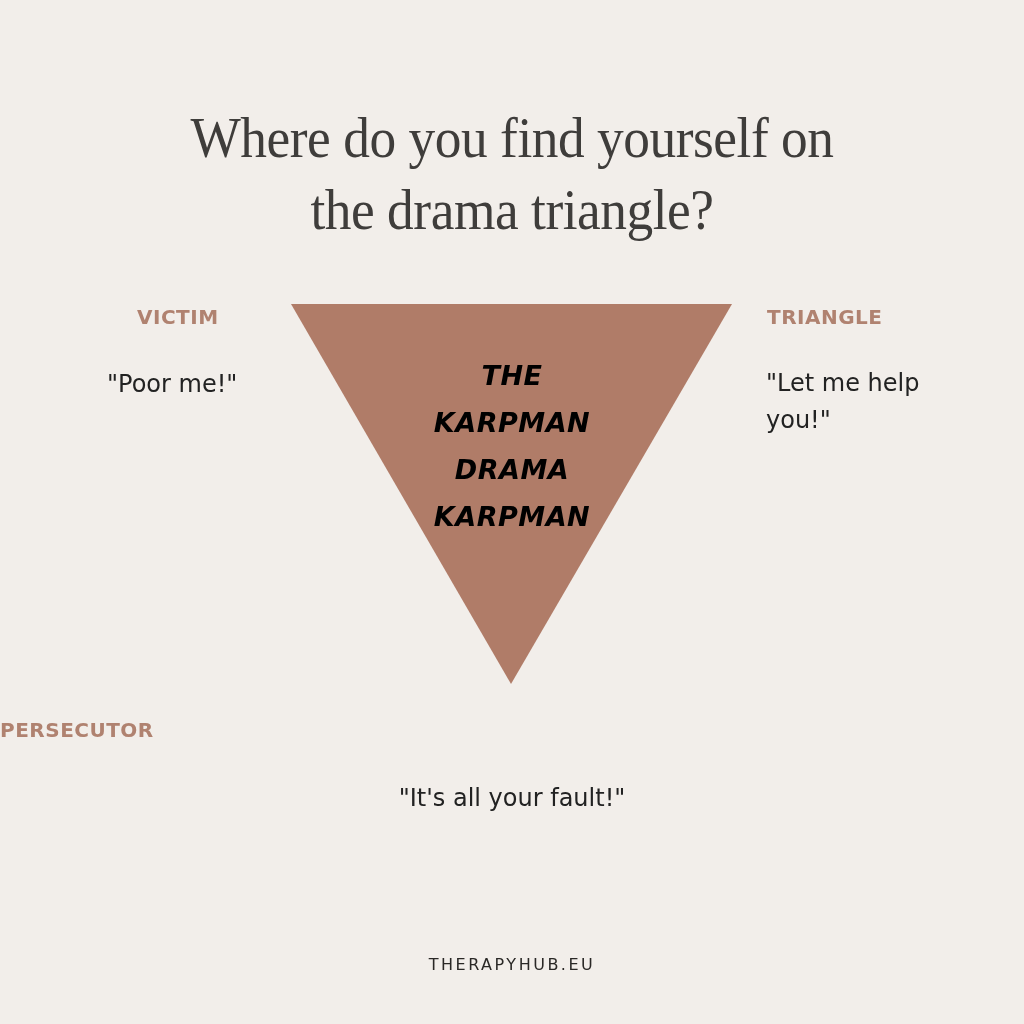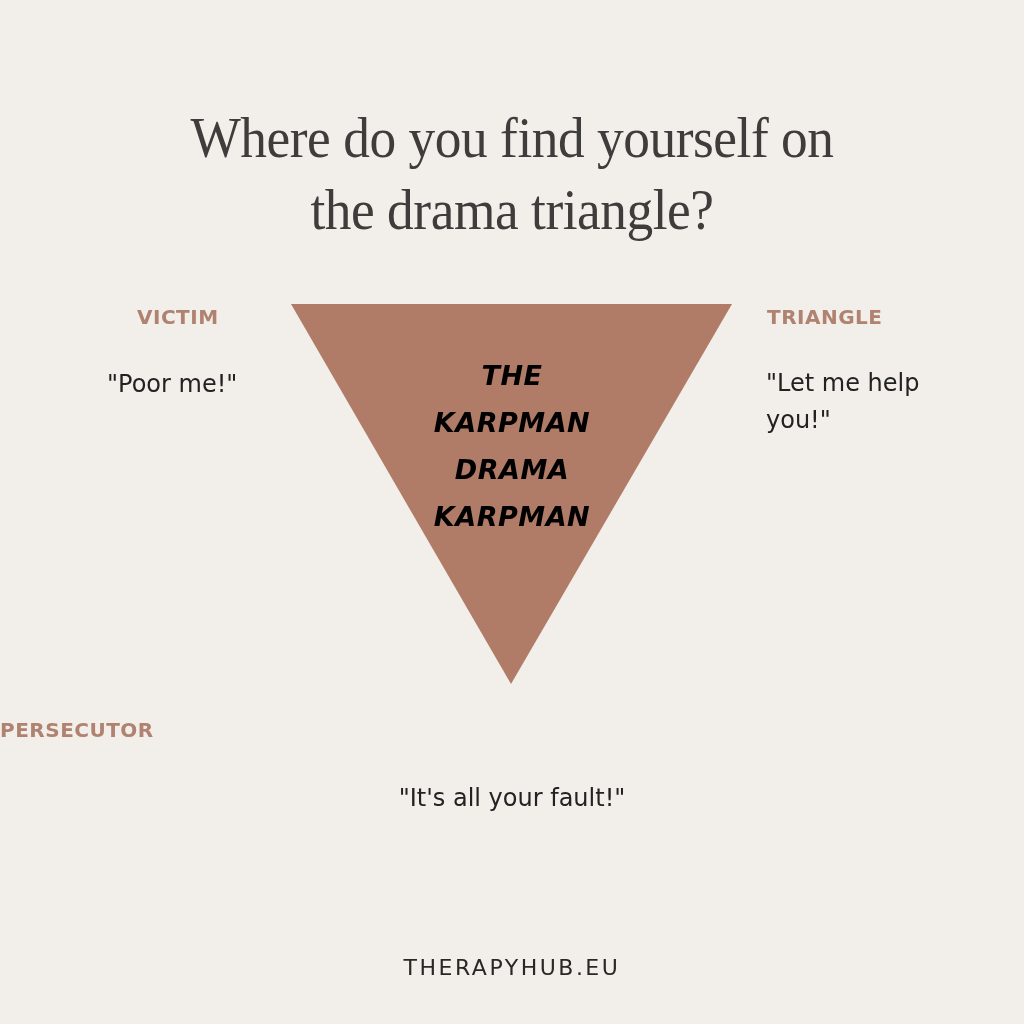--- a/index.html
+++ b/index.html
@@ -73,21 +73,21 @@
     .rescuer-quote { left: 766px; top: 365px; width: 200px; }
     .persecutor-head { left: 0; width: 1024px; text-align: left; top: 718px; }
     .persecutor-quote { left: 0; width: 1024px; text-align: center; top: 780px; }
     .footer {
       position: absolute;
       left: 0;
       width: 1024px;
       top: 955px;
       text-align: center;
       font-family: "DejaVu Sans", sans-serif;
-      font-size: 22px;
+      font-size: 16px;
       color: #2a2826;
       letter-spacing: 2.5px;
     }
   </style>
 </head>
 <body>
 
 <div class="title">
   <span>Where do you find yourself on</span>
   <span>the drama triangle?</span>

